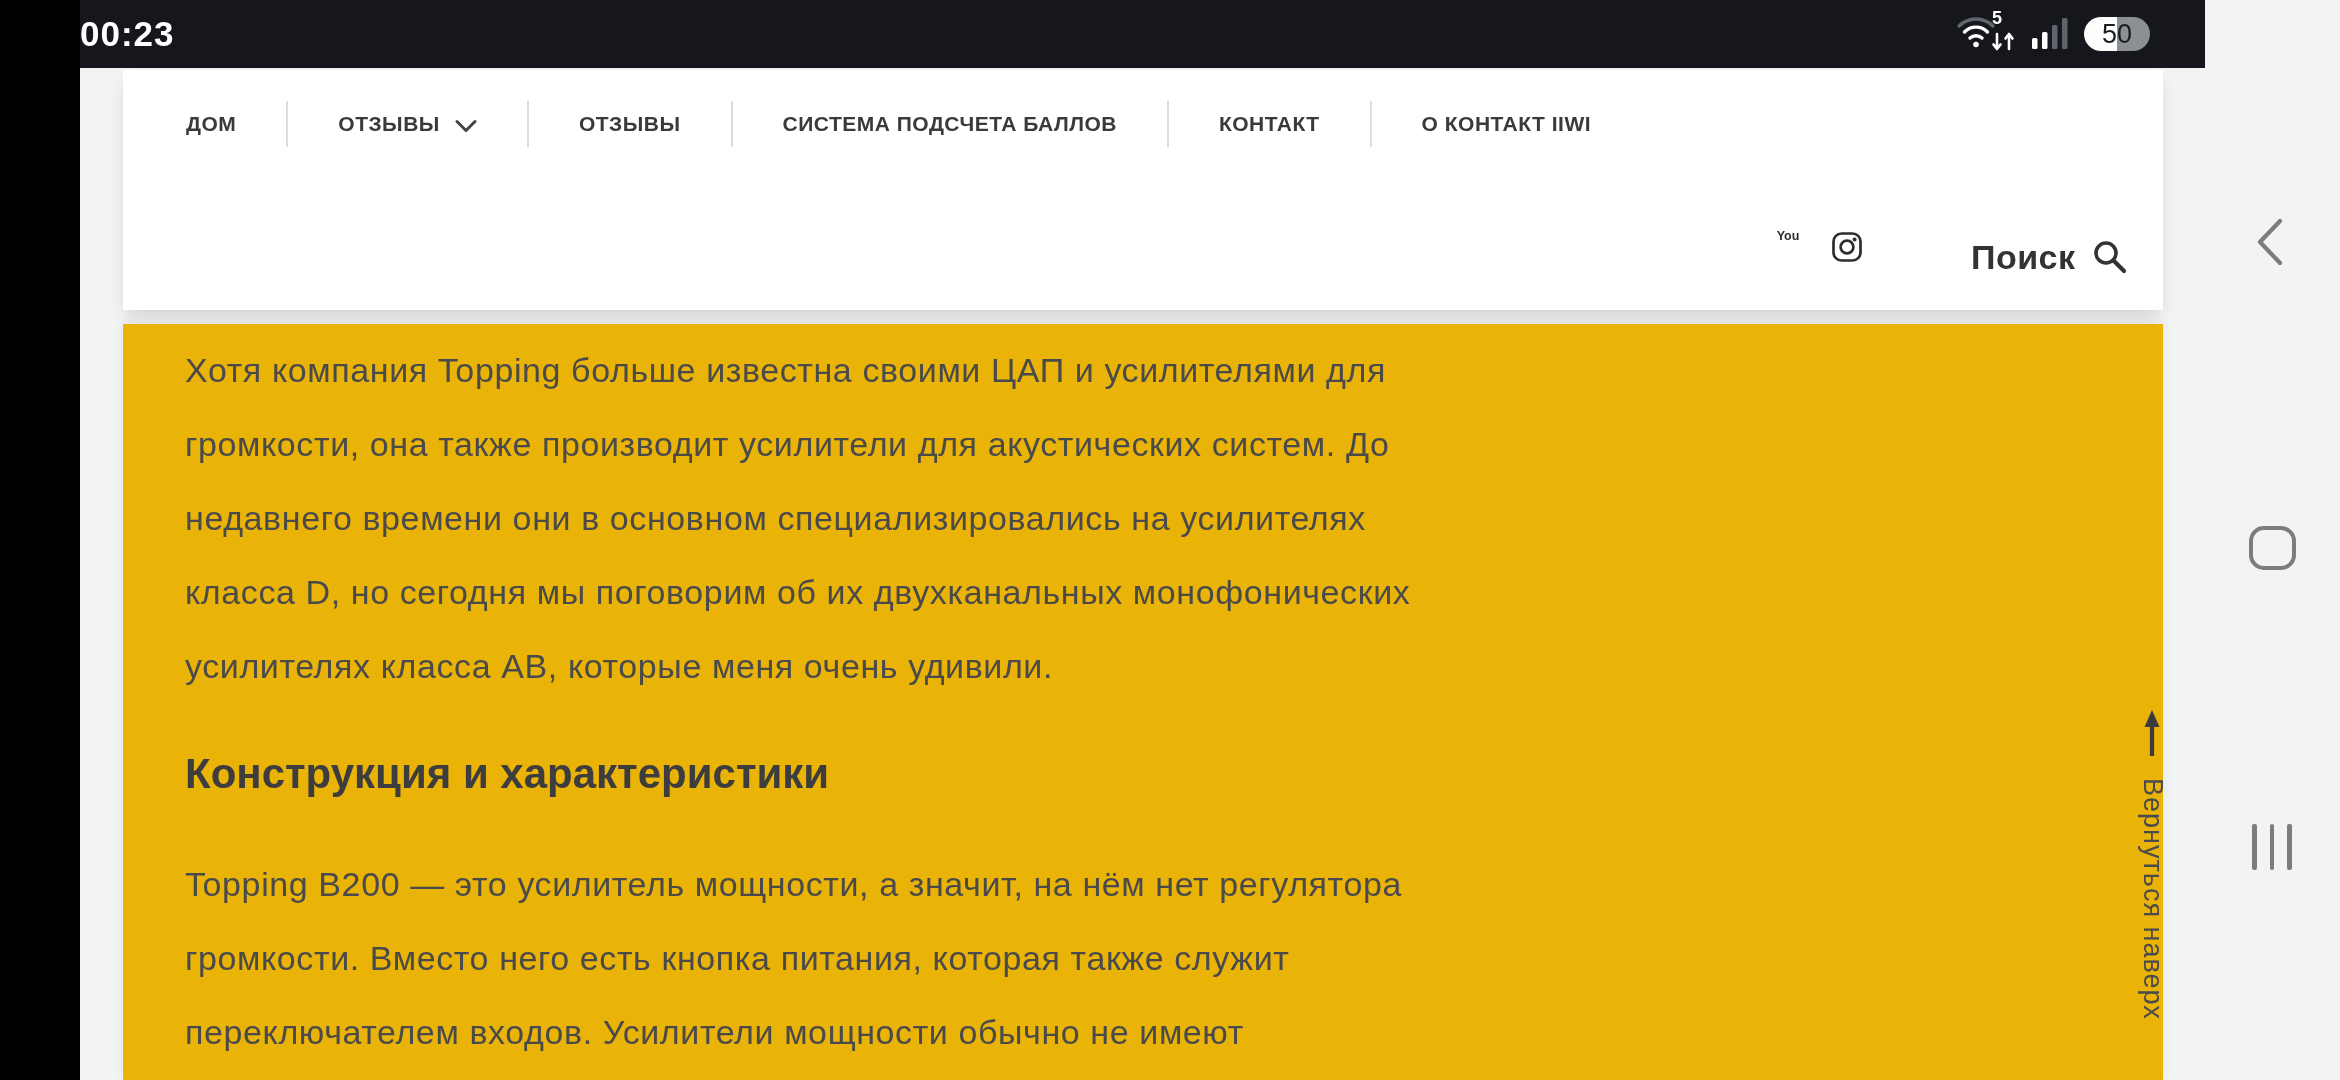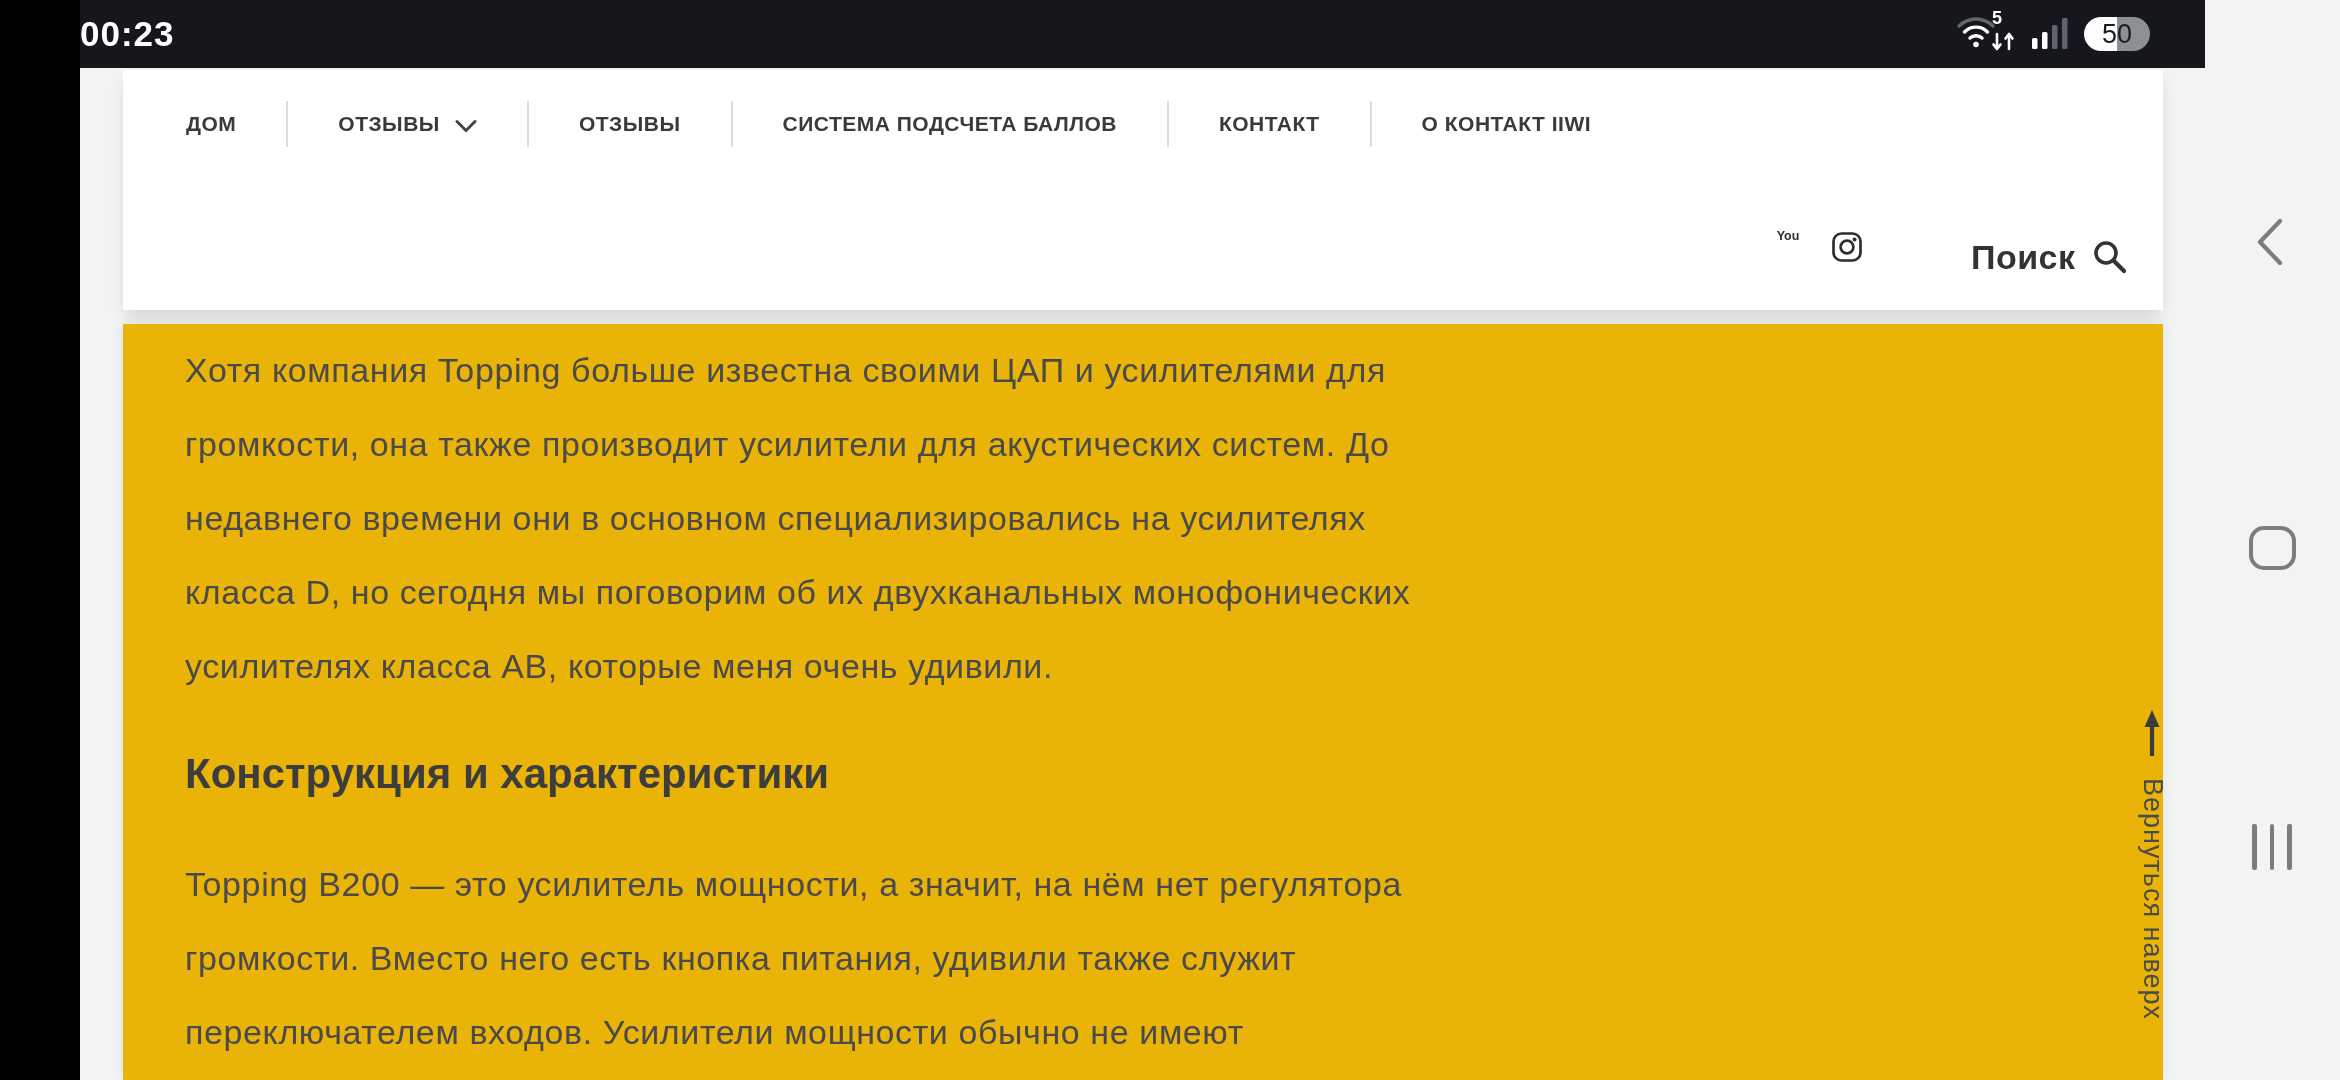--- a/index.html
+++ b/index.html
@@ -162,21 +162,21 @@
       <div>
         <div class="line">Хотя компания Topping больше известна своими ЦАП и усилителями для</div>
         <div class="line">громкости, она также производит усилители для акустических систем. До</div>
         <div class="line">недавнего времени они в основном специализировались на усилителях</div>
         <div class="line">класса D, но сегодня мы поговорим об их двухканальных монофонических</div>
         <div class="line">усилителях класса AB, которые меня очень удивили.</div>
       </div>
       <h2 class="section-heading" style="margin-bottom:0;">Конструкция и характеристики</h2>
       <div class="para2">
         <div class="line">Topping B200 — это усилитель мощности, а значит, на нём нет регулятора</div>
-        <div class="line">громкости. Вместо него есть кнопка питания, удивили также служит</div>
+        <div class="line">громкости. Вместо него есть кнопка питания, которая также служит</div>
         <div class="line">переключателем входов. Усилители мощности обычно не имеют</div>
       </div>
     </div>
   </div>
 
   <div class="back-top-arrow">
     <svg width="20" height="46" viewBox="0 0 20 46" fill="none">
       <path d="M10 0 L2.5 17 L7.9 17 L7.9 46 L12.1 46 L12.1 17 L17.5 17 Z" fill="#3b3b3b"></path>
     </svg>
   </div>

